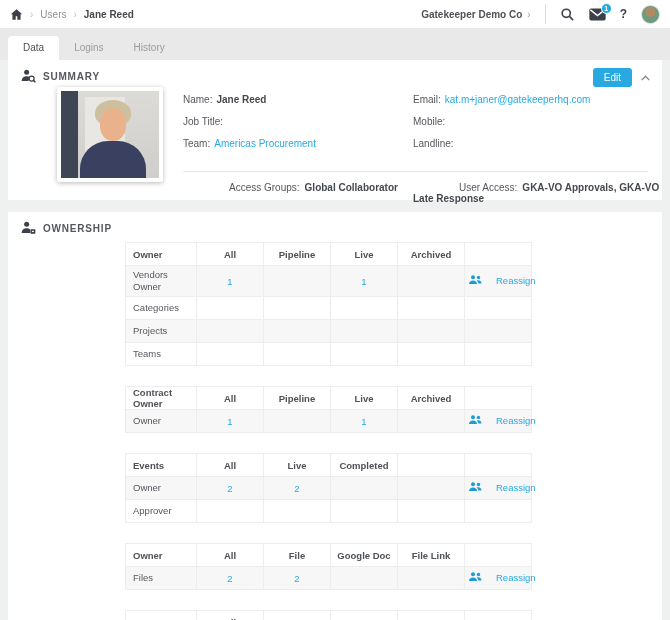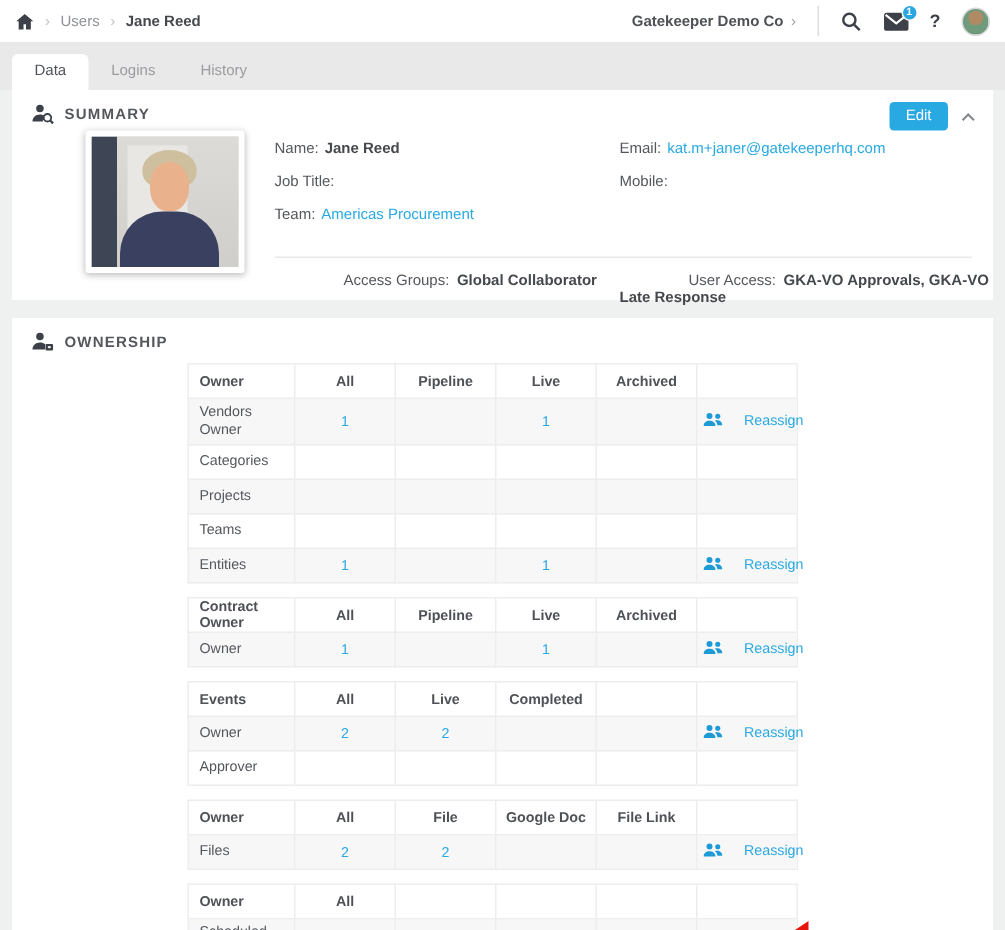--- a/index.html
+++ b/index.html
@@ -71,21 +71,21 @@
 
   .sum-divider { position:absolute; left:175px; right:14px; top:111px; border-top:1px solid #e9e9e9; }
   .access-left { position:absolute; left:175px; top:122px; font-size:10px; }
   .access-right { position:absolute; left:405px; top:122px; font-size:10px; }
   .acc-label { color:#54575c; margin-right:5px;margin-left:46px; }
   .acc-value { color:#45484d; font-weight:600; }
 
   
   .tables-wrap { margin:7px 0 0 117px; width:406px; }
   table.own-table { border-collapse:collapse; table-layout:fixed; width:406px;
-    font-size:9.5px; margin-bottom:9px; }
+    font-size:9.5px; margin-bottom:20px; }
   col.c-first { width:71px; } col.c-std { width:67px; }
   .own-table th, .own-table td { border:1px solid #ededee; height:23px; padding:0 4px; }
   .own-table th { font-weight:700; color:#4e5156; text-align:center; background:#fff; font-size:9.5px; }
   .own-table th:first-child { text-align:left; padding-left:7px; }
   .own-table td { text-align:center; }
   .own-table td.row-label { text-align:left; padding:3px 6px 3px 7px; color:#54575c; line-height:12px; }
   .own-table tbody tr:nth-child(odd) td { background:#f7f7f8; }
   .count-link { color:#29a9e2; }
   .reassign-cell { position:relative; overflow:visible; }
   .reassign-link { color:#29a9e2; display:inline-flex; gap:14px; font-size:9.5px; }
@@ -172,20 +172,21 @@
   </div>
 
   <div class="fields-left">
       <div class="field-row"><span class="f-label">Name:</span><span class="f-value text">Jane Reed</span></div>
       <div class="field-row"><span class="f-label">Job Title:</span><span class="f-value text"></span></div>
       <div class="field-row"><span class="f-label">Team:</span><span class="f-value link">Americas Procurement</span></div>
     </div>
   <div class="fields-right">
       <div class="field-row"><span class="f-label">Email:</span><span class="f-value link">kat.m+janer@gatekeeperhq.com</span></div>
       <div class="field-row"><span class="f-label">Mobile:</span><span class="f-value text"></span></div>
+      <div class="field-row"><span class="f-label">Landline:</span><span class="f-value text"></span></div>
     </div>
 
   <div class="sum-divider"></div>
   <div class="access-left">
     <span class="acc-label">Access Groups:</span><span class="acc-value">Global Collaborator</span>
   </div>
   <div class="access-right">
     <span class="acc-label">User Access:</span><span class="acc-value">GKA-VO Approvals, GKA-VO Late Response</span>
   </div>
 </div>
@@ -254,22 +255,44 @@
             <td class="reassign-cell"></td>
           </tr>
           <tr>
             <td class="row-label">Teams</td>
             <td></td>
             <td></td>
             <td></td>
             <td></td>
             <td class="reassign-cell"></td>
           </tr>
-          <tr>
-            <td class="row-label">Entities</td>
+        </tbody>
+      </table>
+      <table class="own-table">
+        <colgroup>
+          <col class="c-first">
+          <col class="c-std">
+          <col class="c-std">
+          <col class="c-std">
+          <col class="c-std">
+          <col class="c-std">
+        </colgroup>
+        <thead>
+          <tr>
+            <th>Contract Owner</th>
+            <th>All</th>
+            <th>Pipeline</th>
+            <th>Live</th>
+            <th>Archived</th>
+            <th></th>
+          </tr>
+        </thead>
+        <tbody>
+          <tr>
+            <td class="row-label">Owner</td>
             <td><a class="count-link">1</a></td>
             <td></td>
             <td><a class="count-link">1</a></td>
             <td></td>
             <td class="reassign-cell"><a class="reassign-link">
                 <svg width="13" height="10" viewBox="0 0 26 20" fill="#1e9bd7">
                   <circle cx="8" cy="4.5" r="4"></circle>
                   <path d="M0 18c0-4.4 3.6-7 8-7s8 2.6 8 7z"></path>
                   <circle cx="19" cy="5" r="3.4"></circle>
                   <path d="M17 10.4c4-.6 8 1.8 8 6.6h-6.3c-.3-2.7-1.7-4.9-3.8-6.1z"></path>
@@ -283,144 +306,106 @@
         <colgroup>
           <col class="c-first">
           <col class="c-std">
           <col class="c-std">
           <col class="c-std">
           <col class="c-std">
           <col class="c-std">
         </colgroup>
         <thead>
           <tr>
-            <th>Contract Owner</th>
+            <th>Events</th>
             <th>All</th>
-            <th>Pipeline</th>
             <th>Live</th>
-            <th>Archived</th>
+            <th>Completed</th>
+            <th></th>
             <th></th>
           </tr>
         </thead>
         <tbody>
           <tr>
             <td class="row-label">Owner</td>
-            <td><a class="count-link">1</a></td>
-            <td></td>
-            <td><a class="count-link">1</a></td>
+            <td><a class="count-link">2</a></td>
+            <td><a class="count-link">2</a></td>
+            <td></td>
             <td></td>
             <td class="reassign-cell"><a class="reassign-link">
                 <svg width="13" height="10" viewBox="0 0 26 20" fill="#1e9bd7">
                   <circle cx="8" cy="4.5" r="4"></circle>
                   <path d="M0 18c0-4.4 3.6-7 8-7s8 2.6 8 7z"></path>
                   <circle cx="19" cy="5" r="3.4"></circle>
                   <path d="M17 10.4c4-.6 8 1.8 8 6.6h-6.3c-.3-2.7-1.7-4.9-3.8-6.1z"></path>
                 </svg>
                 <span>Reassign</span>
               </a></td>
           </tr>
+          <tr>
+            <td class="row-label">Approver</td>
+            <td></td>
+            <td></td>
+            <td></td>
+            <td></td>
+            <td class="reassign-cell"></td>
+          </tr>
         </tbody>
       </table>
       <table class="own-table">
         <colgroup>
           <col class="c-first">
           <col class="c-std">
           <col class="c-std">
           <col class="c-std">
           <col class="c-std">
           <col class="c-std">
         </colgroup>
         <thead>
           <tr>
-            <th>Events</th>
+            <th>Owner</th>
             <th>All</th>
-            <th>Live</th>
-            <th>Completed</th>
-            <th></th>
+            <th>File</th>
+            <th>Google Doc</th>
+            <th>File Link</th>
             <th></th>
           </tr>
         </thead>
         <tbody>
           <tr>
-            <td class="row-label">Owner</td>
+            <td class="row-label">Files</td>
             <td><a class="count-link">2</a></td>
             <td><a class="count-link">2</a></td>
             <td></td>
             <td></td>
             <td class="reassign-cell"><a class="reassign-link">
                 <svg width="13" height="10" viewBox="0 0 26 20" fill="#1e9bd7">
                   <circle cx="8" cy="4.5" r="4"></circle>
                   <path d="M0 18c0-4.4 3.6-7 8-7s8 2.6 8 7z"></path>
                   <circle cx="19" cy="5" r="3.4"></circle>
                   <path d="M17 10.4c4-.6 8 1.8 8 6.6h-6.3c-.3-2.7-1.7-4.9-3.8-6.1z"></path>
                 </svg>
                 <span>Reassign</span>
               </a></td>
           </tr>
-          <tr>
-            <td class="row-label">Approver</td>
-            <td></td>
-            <td></td>
-            <td></td>
-            <td></td>
-            <td class="reassign-cell"></td>
-          </tr>
         </tbody>
       </table>
       <table class="own-table">
         <colgroup>
           <col class="c-first">
           <col class="c-std">
           <col class="c-std">
           <col class="c-std">
           <col class="c-std">
           <col class="c-std">
         </colgroup>
         <thead>
           <tr>
             <th>Owner</th>
             <th>All</th>
-            <th>File</th>
-            <th>Google Doc</th>
-            <th>File Link</th>
-            <th></th>
-          </tr>
-        </thead>
-        <tbody>
-          <tr>
-            <td class="row-label">Files</td>
-            <td><a class="count-link">2</a></td>
-            <td><a class="count-link">2</a></td>
-            <td></td>
-            <td></td>
-            <td class="reassign-cell"><a class="reassign-link">
-                <svg width="13" height="10" viewBox="0 0 26 20" fill="#1e9bd7">
-                  <circle cx="8" cy="4.5" r="4"></circle>
-                  <path d="M0 18c0-4.4 3.6-7 8-7s8 2.6 8 7z"></path>
-                  <circle cx="19" cy="5" r="3.4"></circle>
-                  <path d="M17 10.4c4-.6 8 1.8 8 6.6h-6.3c-.3-2.7-1.7-4.9-3.8-6.1z"></path>
-                </svg>
-                <span>Reassign</span>
-              </a></td>
-          </tr>
-        </tbody>
-      </table>
-      <table class="own-table">
-        <colgroup>
-          <col class="c-first">
-          <col class="c-std">
-          <col class="c-std">
-          <col class="c-std">
-          <col class="c-std">
-          <col class="c-std">
-        </colgroup>
-        <thead>
-          <tr>
-            <th>Owner</th>
-            <th>All</th>
             <th></th>
             <th></th>
             <th></th>
             <th></th>
           </tr>
         </thead>
         <tbody>
           <tr>
             <td class="row-label">Scheduled Deliveries</td>
             <td></td>

